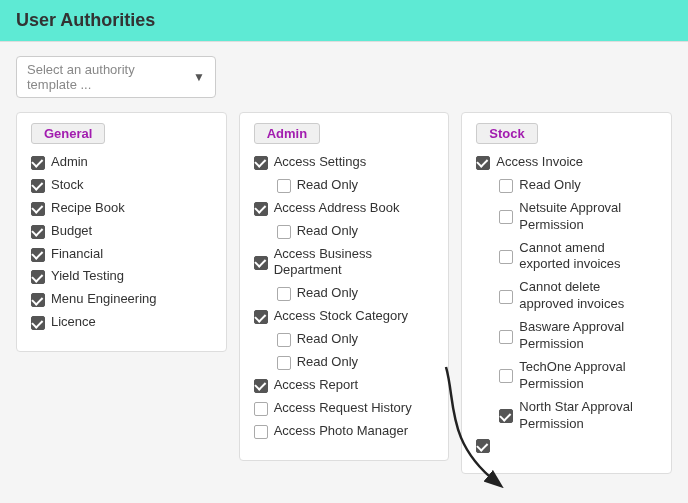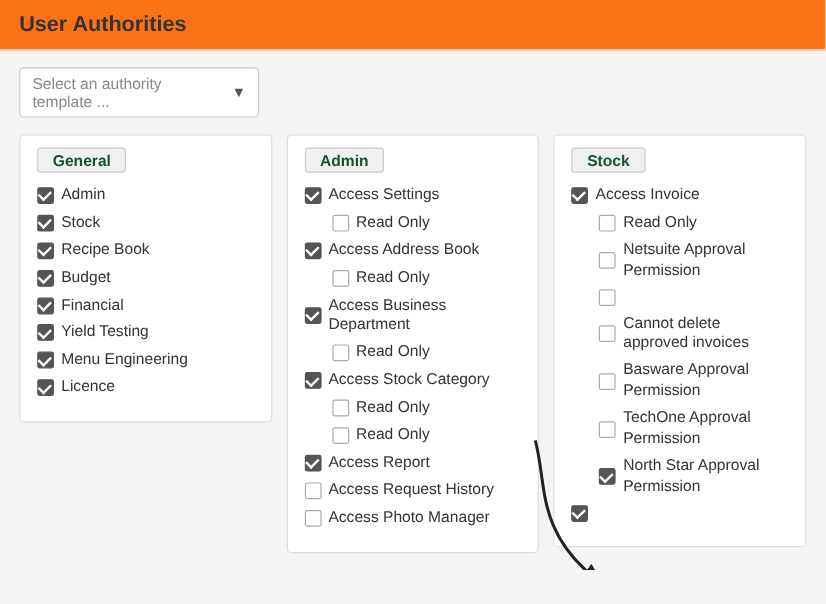--- a/index.html
+++ b/index.html
@@ -4,21 +4,21 @@
   <style>
     * { box-sizing: border-box; margin: 0; padding: 0; }
     body {
       font-family: Arial, sans-serif;
       font-size: 13px;
       background: #f5f5f5;
       color: #333;
     }
 
     .page-header {
-      background: #f97316;
+      background: #5eead4;
       padding: 10px 16px 10px 16px;
       border-bottom: 1px solid #ddd;
     }
     .page-title {
       font-size: 18px;
       font-weight: bold;
       color: #333;
     }
 
     .page-body {
@@ -61,21 +61,21 @@
       border: 1px solid #ddd;
       border-radius: 4px;
       padding: 10px 14px 14px 14px;
       min-width: 200px;
       flex: 1;
     }
 
     .column-header {
       font-size: 13px;
       font-weight: bold;
-      color: #14532d;
+      color: #a21caf;
       background: #f0f0f0;
       border: 1px solid #ccc;
       border-radius: 3px;
       display: inline-block;
       padding: 2px 12px;
       margin-bottom: 10px;
     }
 
     .item-row {
       display: flex;
@@ -267,20 +267,21 @@
             <span class="item-label">Read Only</span>
           </div>
         </div><div class="item-row sub">
           <div class="checkbox-wrap">
             <div class="cb"></div>
             <span class="item-label">Netsuite Approval Permission</span>
           </div>
         </div><div class="item-row sub">
           <div class="checkbox-wrap">
             <div class="cb"></div>
+            <span class="item-label">Cannot amend exported invoices</span>
           </div>
         </div><div class="item-row sub">
           <div class="checkbox-wrap">
             <div class="cb"></div>
             <span class="item-label">Cannot delete approved invoices</span>
           </div>
         </div><div class="item-row sub">
           <div class="checkbox-wrap">
             <div class="cb"></div>
             <span class="item-label">Basware Approval Permission</span>

